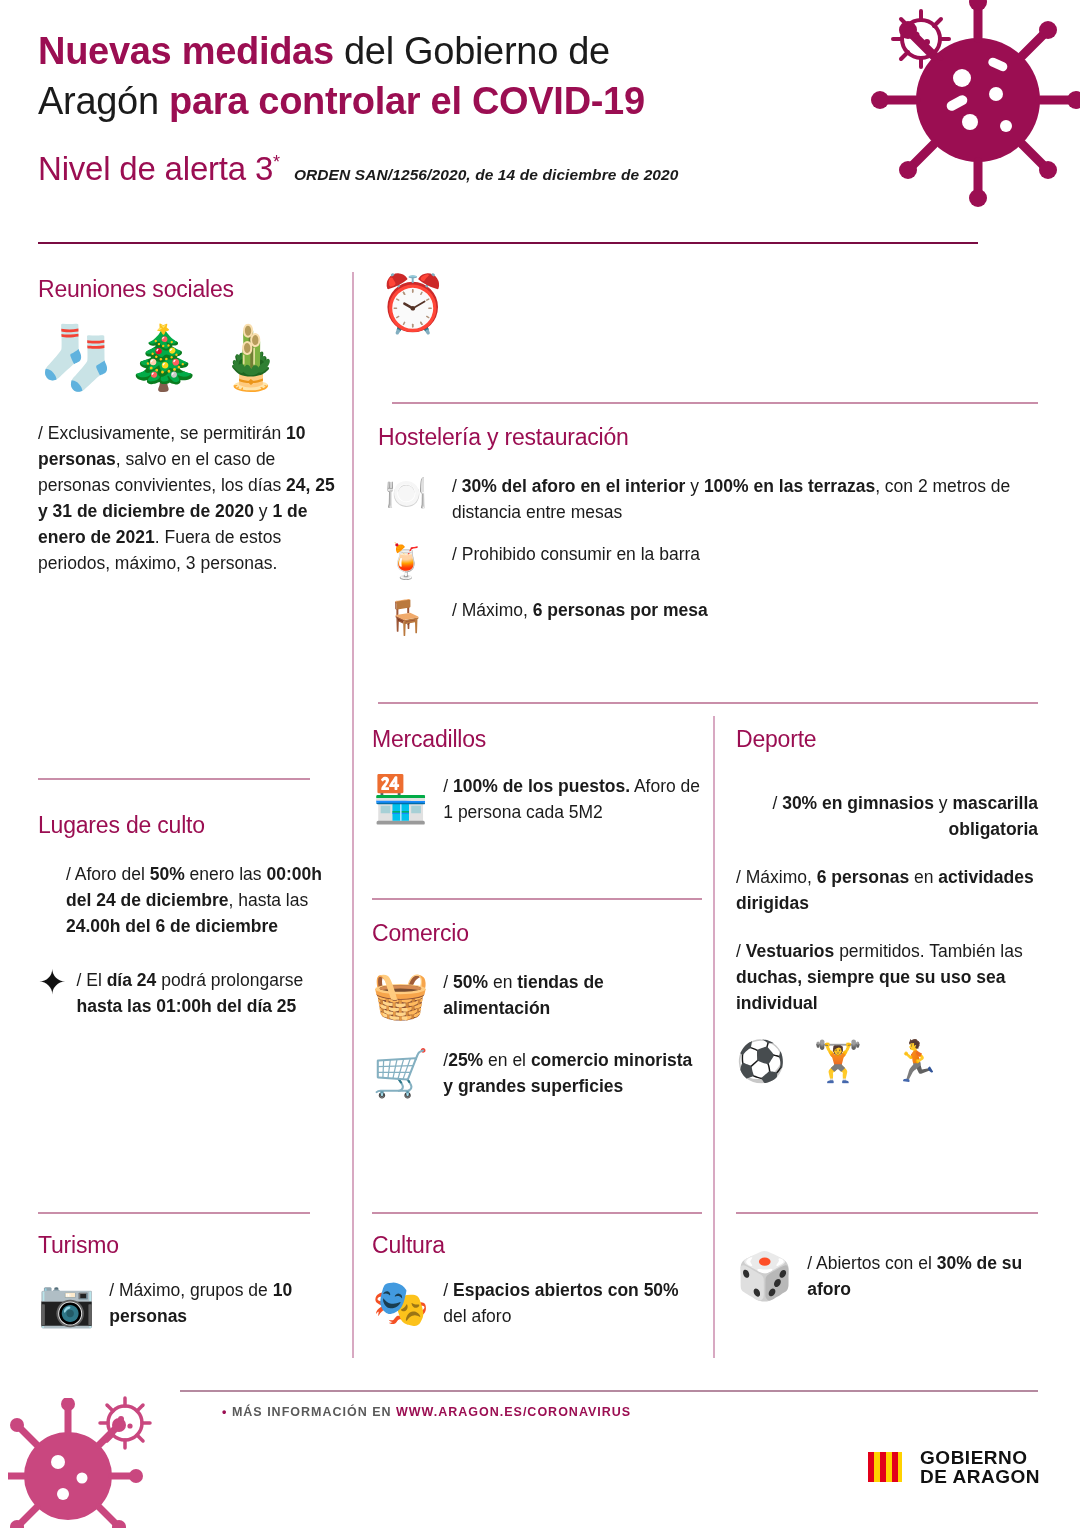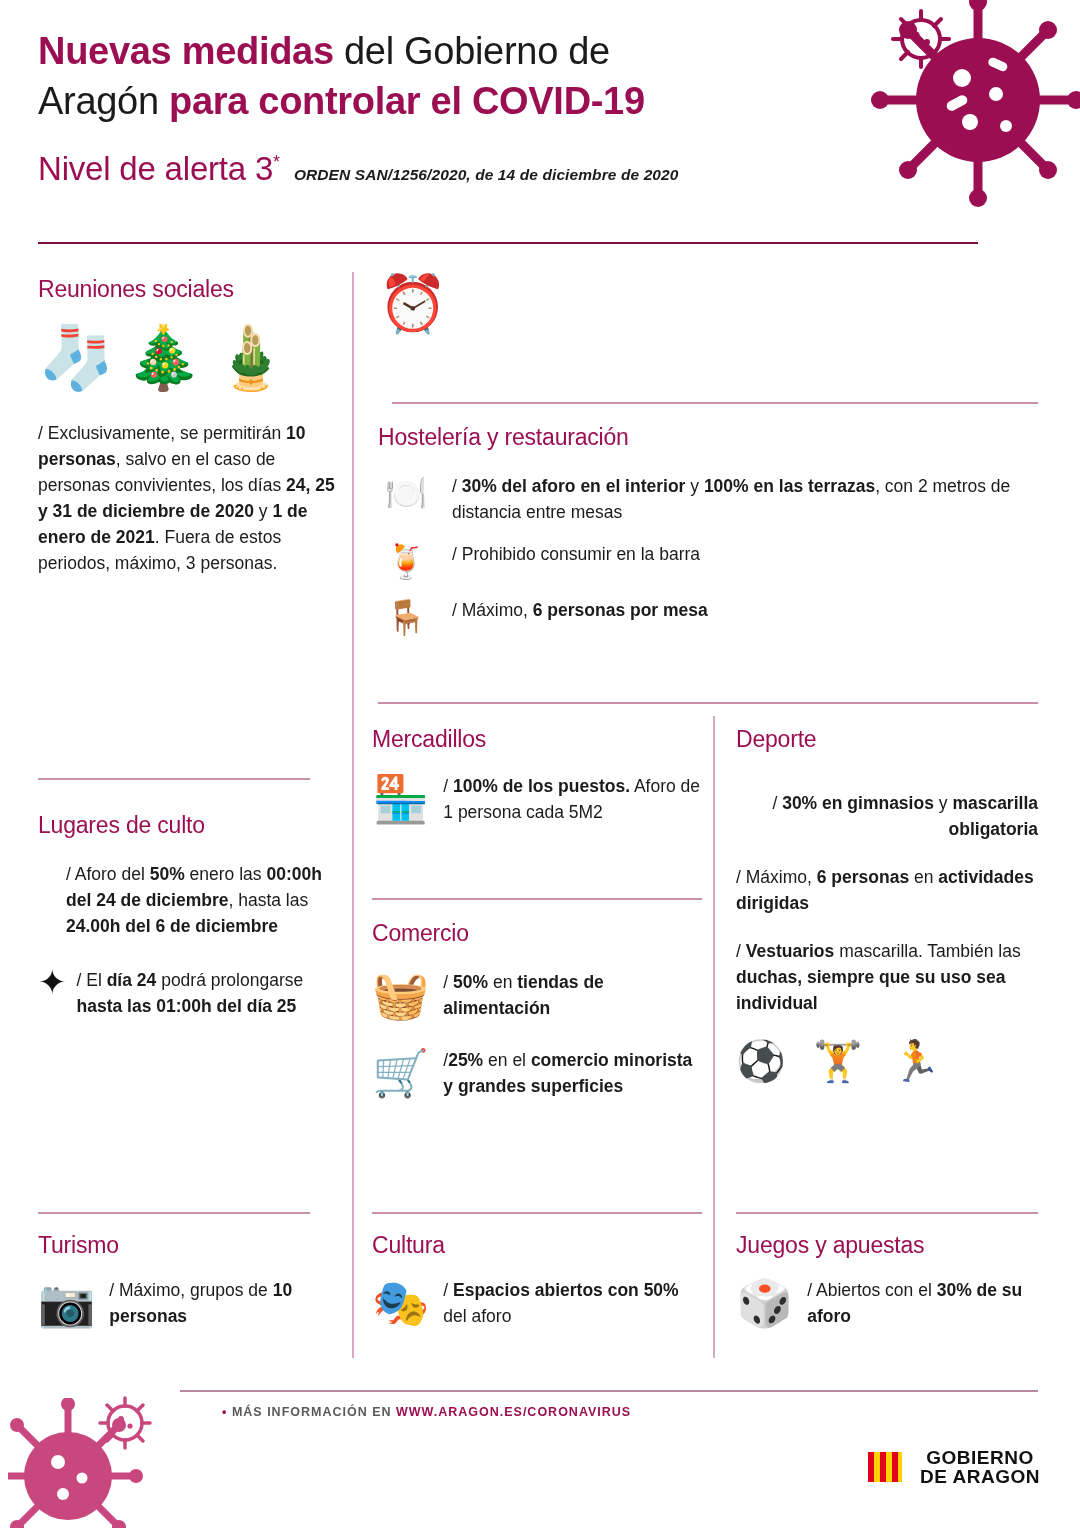--- a/index.html
+++ b/index.html
@@ -80,21 +80,21 @@
 
   
   .hr-foot { position: absolute; left: 180px; top: 1390px; width: 858px; height: 2px; background: #b58aa0; }
   .foot-text {
     position: absolute; left: 222px; top: 1405px;
     font-size: 12.5px; font-weight: 700; color: #5a5a5a; letter-spacing: 1px;
   }
   .foot-text .url { color: #9b0e52; }
   .foot-dot { color: #9b0e52; }
 
-  .gob { position: absolute; right: 40px; top: 1448px; display: flex; align-items: center; gap: 18px; text-align: center; }
+  .gob { position: absolute; right: 40px; top: 1448px; display: flex; align-items: center; gap: 18px; }
   .gob .flag { width: 34px; height: 30px; background:
     repeating-linear-gradient(to right, #e2001a 0 6px, #ffd200 6px 12px); }
   .gob .gtxt { font-size: 19px; font-weight: 700; color: #111; line-height: 19px; letter-spacing: .5px;}
 
   .sport-row { display: flex; gap: 28px; margin-top: 22px; font-size: 40px; }
 </style>
 </head>
 <body>
 
 <div class="page">
@@ -298,21 +298,21 @@
 
   <div class="col-right">
     <div class="sec-title lg">Deporte</div>
     <div class="txt" style="margin-top:37px;text-align:right;">
       <span>/ </span><b>30% en gimnasios</b><span> y </span><b>mascarilla obligatoria</b>
     </div>
     <div class="txt" style="margin-top:22px;">
       <span>/ Máximo, </span><b>6 personas</b><span> en </span><b>actividades dirigidas</b>
     </div>
     <div class="txt" style="margin-top:22px;">
-      <span>/ </span><b>Vestuarios</b><span> mascarilla. También las </span><b>duchas, siempre que su uso sea individual</b>
+      <span>/ </span><b>Vestuarios</b><span> permitidos. También las </span><b>duchas, siempre que su uso sea individual</b>
     </div>
     <div class="sport-row">
       <span>⚽</span>
       <span>🏋️</span>
       <span>🏃</span>
     </div>
   </div>
   <div class="hr-r3"></div>
 
   <div class="bot-left">
@@ -329,21 +329,20 @@
     <div class="sec-title lg">Cultura</div>
     <div class="with-ico" style="margin-top:18px;">
       <span class="ico-lg">🎭</span>
       <div class="txt">
         <span>/ </span><b>Espacios abiertos con 50%</b><span> del aforo</span>
       </div>
     </div>
   </div>
 
   <div class="bot-right">
-    <div class="sec-title lg">Juegos y apuestas</div>
     <div class="with-ico" style="margin-top:18px;">
       <span class="ico-lg">🎲</span>
       <div class="txt">
         <span>/ Abiertos con el </span><b>30% de su aforo</b>
       </div>
     </div>
   </div>
 
   <div class="hr-foot"></div>
   <div class="foot-text">

